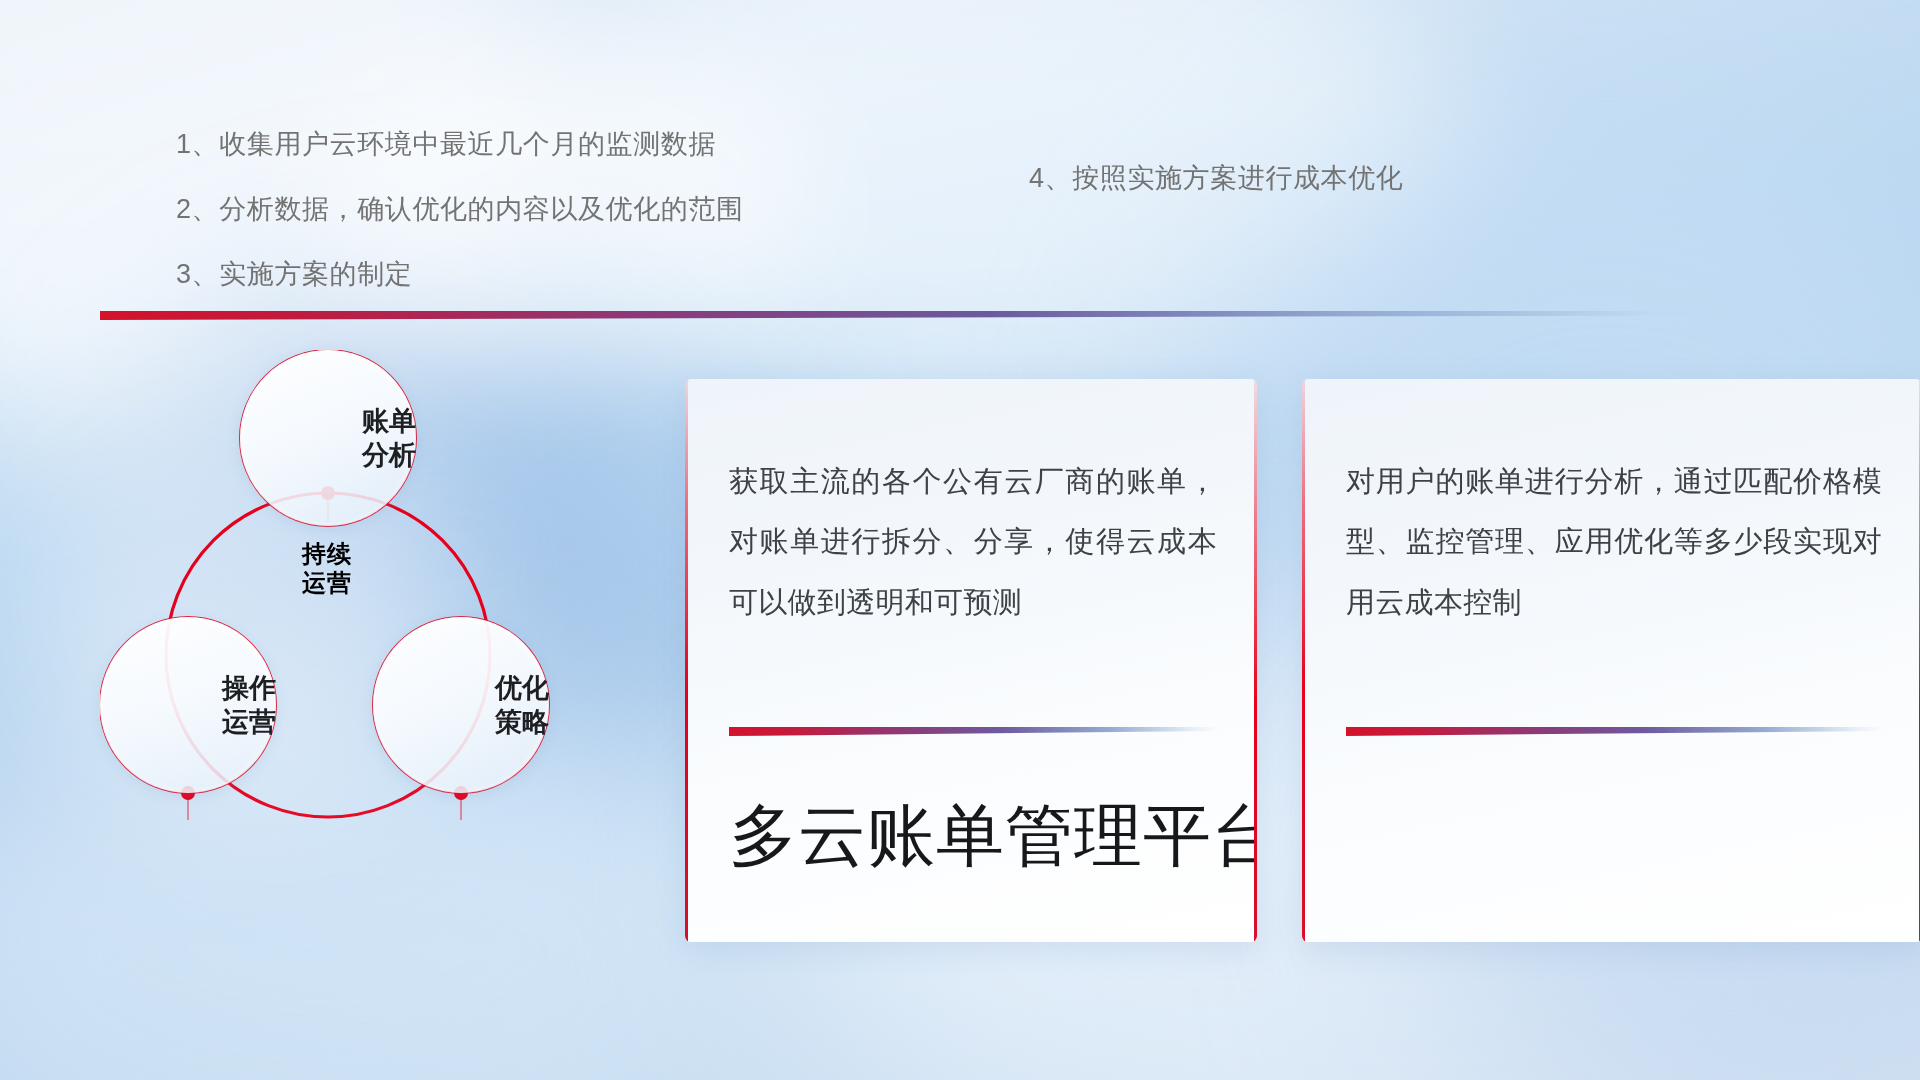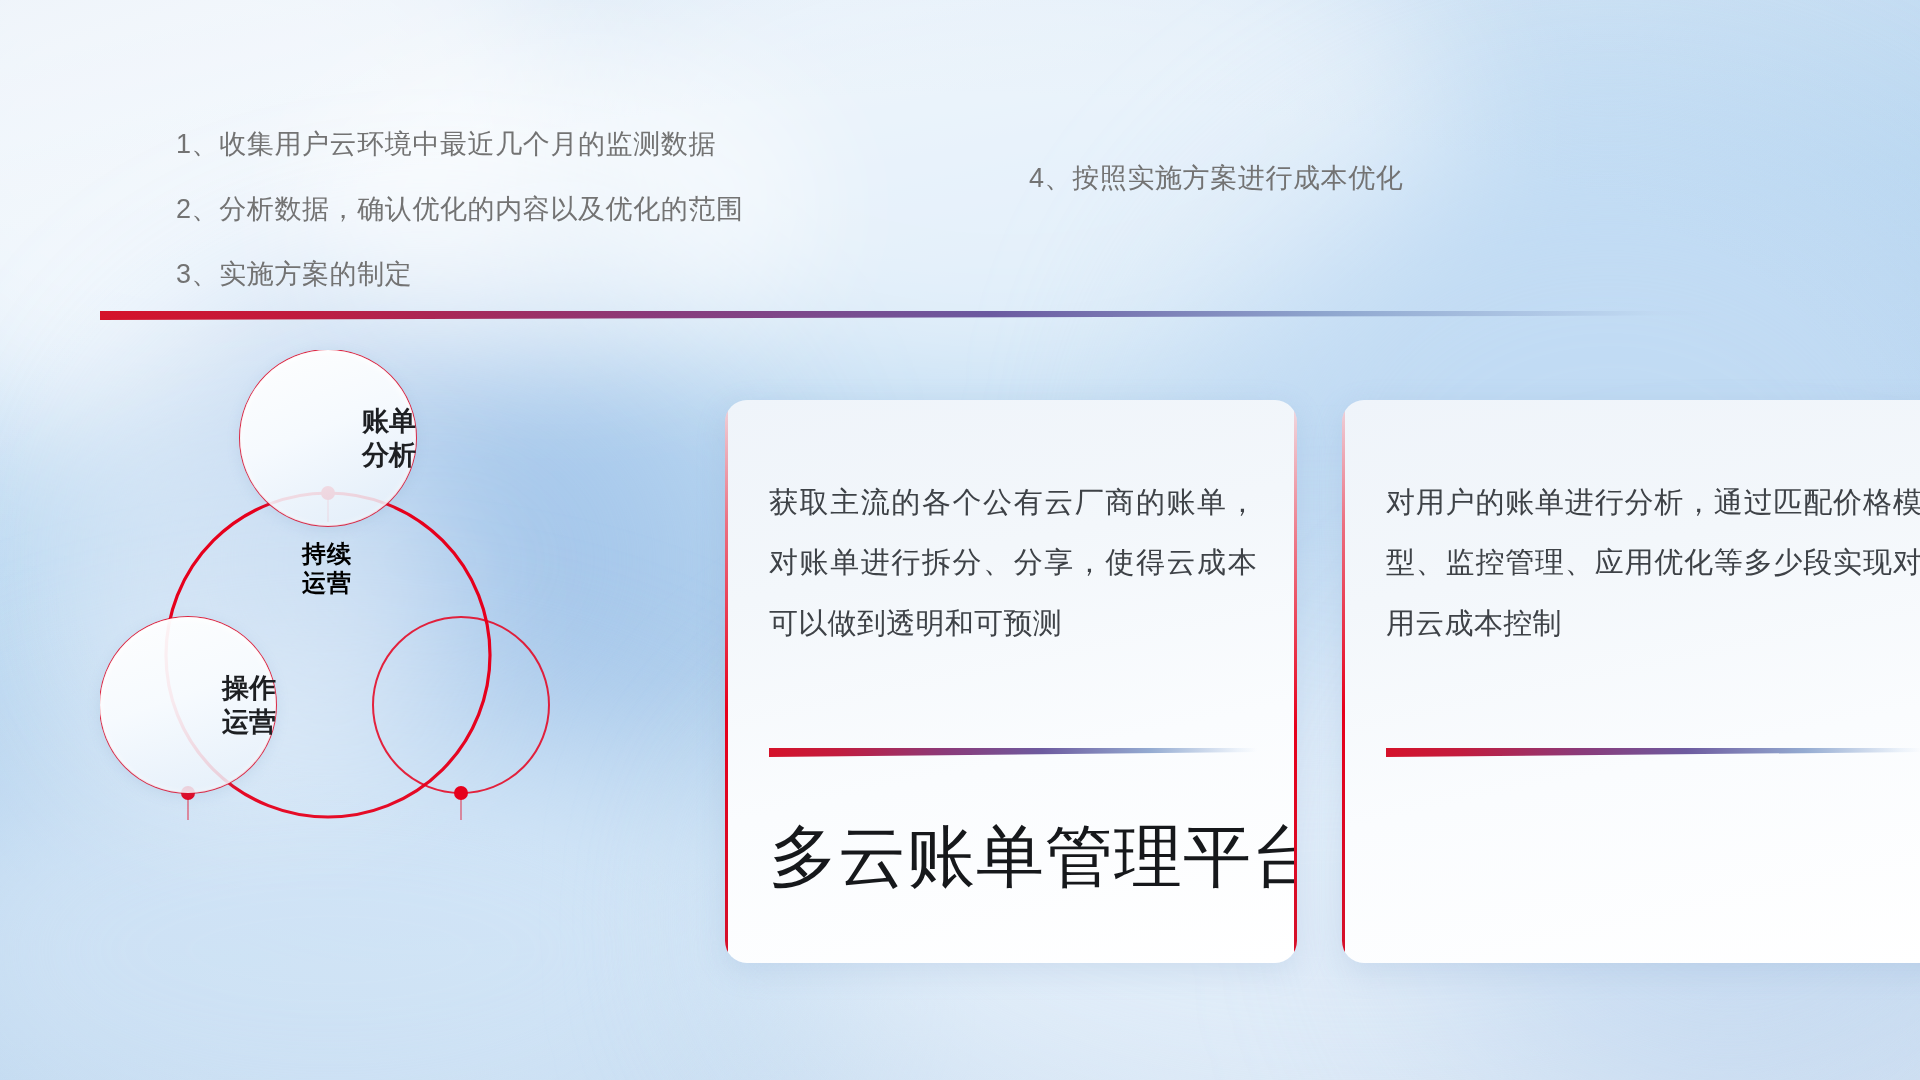--- a/index.html
+++ b/index.html
@@ -56,25 +56,24 @@
   #node-left{left:0px;top:267px;width:176px;height:176px;}
   #node-right{left:273px;top:267px;width:176px;height:176px;}
   #center-label{
     position:absolute;left:202px;top:189px;width:160px;
     color:#000000;font-weight:800;font-size:24px;line-height:1.22;
     letter-spacing:1px;
   }
 
   
   .card{
-    position:absolute;top:400px;width:572px;height:563px;border-radius:22px;
+    position:absolute;top:379px;width:572px;height:563px;border-radius:6px;
     background:linear-gradient(168deg,#eff4fa 0%,#f3f7fb 30%,#fafcfe 62%,#ffffff 100%);
     box-shadow:0 8px 30px rgba(120,155,200,.20);
     overflow:hidden;
-    margin-left:40px;
   }
   .card::before,.card::after{
     content:"";position:absolute;top:0;bottom:0;width:3px;
   }
   .card::before{left:0;background:linear-gradient(180deg,rgba(230,0,28,.12) 0%,rgba(230,0,28,.55) 22%,#e6001c 55%,#d4112b 100%);}
   .card::after{right:0;background:linear-gradient(180deg,rgba(230,0,28,.10) 0%,rgba(230,0,28,.5) 24%,#e6001c 58%,#d4112b 100%);}
   #card-1{left:685px;}
   #card-2{left:1302px;padding-left:48px;}
   .card-body{
     position:absolute;left:44px;right:40px;top:72px;
@@ -149,20 +148,24 @@
   <div class="node" id="node-top">
     <span>账单</span>
     <span>分析</span>
   </div>
 
   <div class="node" id="node-left">
     <span>操作</span>
     <span>运营</span>
   </div>
 
+  <div class="node" id="node-right">
+    <span>优化</span>
+    <span>策略</span>
+  </div>
 
   <div id="center-label">
     <div>持续</div>
     <div>运营</div>
   </div>
 </div>
 
 <div class="card" id="card-1">
   <div class="card-body">获取主流的各个公有云厂商的账单，对账单进行拆分、分享，使得云成本可以做到透明和可预测</div>
   <div class="card-rule"></div>

